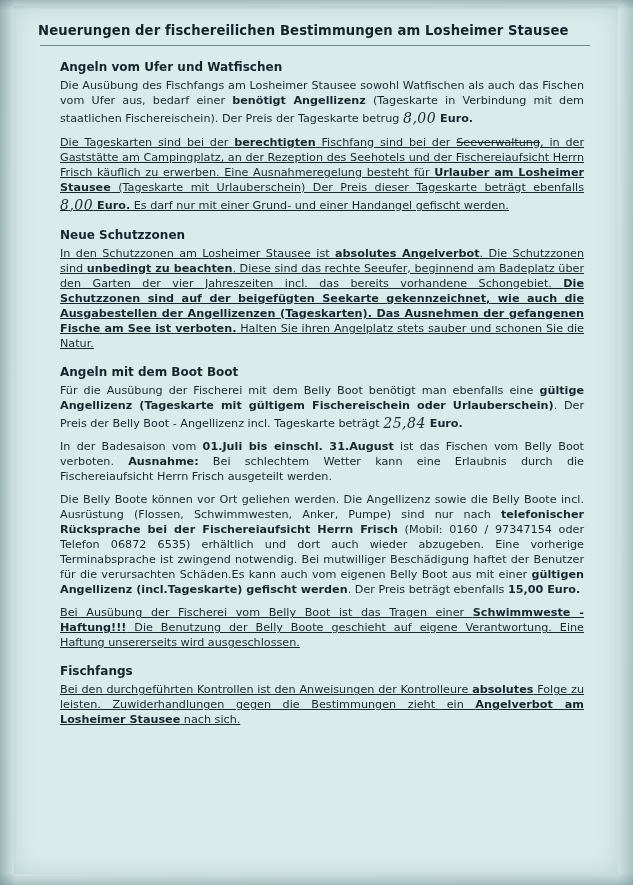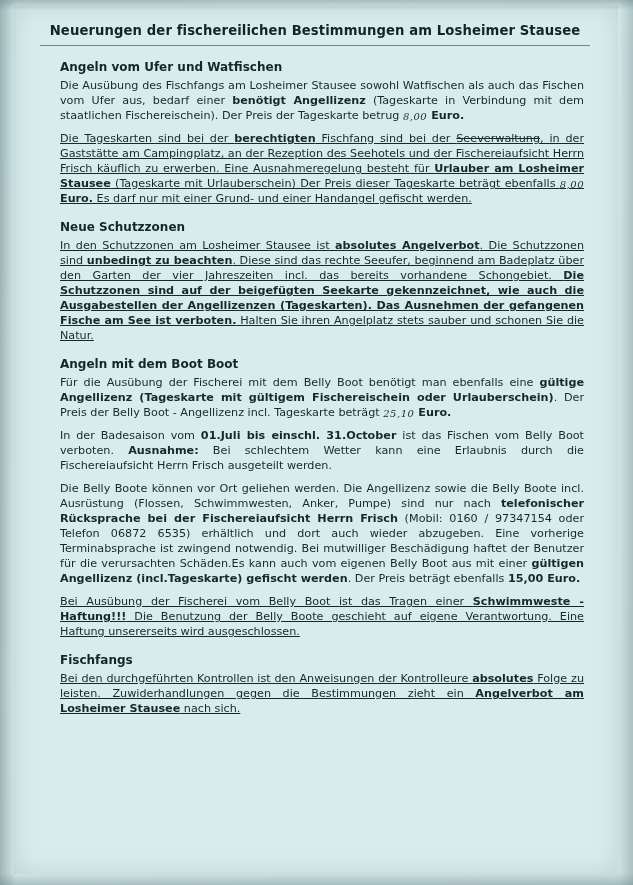--- a/index.html
+++ b/index.html
@@ -32,21 +32,21 @@
   .inner {
     position: absolute;
     left: 14px;
     top: 6px;
     width: 604px;
     height: 868px;
     box-sizing: border-box;
     padding: 14px 26px 10px 24px;
   }
   .title {
-    text-align: center;
+    text-align: left;
     font-weight: bold;
     font-size: 13.2px;
     color: #13232b;
     letter-spacing: 0.1px;
     margin: 2px 0 4px 0;
     line-height: 1.3;
   }
   .rule {
     border: none;
     border-top: 1px solid #6a8a8a;
@@ -70,21 +70,21 @@
     margin: 0 0 8px 0;
     line-height: 1.34;
     text-align: justify;
     text-justify: inter-word;
   }
   .sect p:last-child { margin-bottom: 0; text-decoration: underline; }
   b, .b { font-weight: bold; }
   .hand {
     font-family: "DejaVu Serif", serif;
     font-style: italic;
-    font-size: 10px;
+    font-size: 14px;
     letter-spacing: 0.5px;
     color: #1b2b33;
     position: relative;
     top: 1px;
   }
   .strike {
     text-decoration: line-through;
     text-decoration-thickness: 1px;
   }
   .edge-shadow-left {
@@ -125,22 +125,22 @@
           <h2>Angeln vom Ufer und Watfischen</h2>
           <p><span>Die Ausübung des Fischfangs am Losheimer Stausee sowohl Watfischen als auch das Fischen vom Ufer aus, bedarf einer </span><span class="b">benötigt Angellizenz</span><span> (Tageskarte in Verbindung mit dem staatlichen Fischereischein). Der Preis der Tageskarte betrug </span><span class="hand">8,00</span><span class="b"> Euro.</span></p>
           <p><span>Die Tageskarten sind bei der </span><span class="b">berechtigten</span><span> Fischfang sind bei der </span><span class="strike">Seeverwaltung</span><span>, in der Gaststätte am Campingplatz, an der Rezeption des Seehotels und der Fischereiaufsicht Herrn Frisch käuflich zu erwerben. Eine Ausnahmeregelung besteht für </span><span class="b">Urlauber am Losheimer Stausee</span><span> (Tageskarte mit Urlauberschein) Der Preis dieser Tageskarte beträgt ebenfalls </span><span class="hand">8,00</span><span class="b"> Euro.</span><span> Es darf nur mit einer Grund- und einer Handangel gefischt werden.</span></p>
         </div>
         <div class="sect">
           <h2>Neue Schutzzonen</h2>
           <p><span>In den Schutzzonen am Losheimer Stausee ist </span><span class="b">absolutes Angelverbot</span><span>. Die Schutzzonen sind </span><span class="b">unbedingt zu beachten</span><span>. Diese sind das rechte Seeufer, beginnend am Badeplatz über den Garten der vier Jahreszeiten incl. das bereits vorhandene Schongebiet. </span><span class="b">Die Schutzzonen sind auf der beigefügten Seekarte gekennzeichnet, wie auch die Ausgabestellen der Angellizenzen (Tageskarten). Das Ausnehmen der gefangenen Fische am See ist verboten.</span><span> Halten Sie ihren Angelplatz stets sauber und schonen Sie die Natur.</span></p>
         </div>
         <div class="sect">
           <h2>Angeln mit dem Boot Boot</h2>
-          <p><span>Für die Ausübung der Fischerei mit dem Belly Boot benötigt man ebenfalls eine </span><span class="b">gültige Angellizenz (Tageskarte mit gültigem Fischereischein oder Urlauberschein)</span><span>. Der Preis der Belly Boot - Angellizenz incl. Tageskarte beträgt </span><span class="hand">25,10</span><span class="b"> Euro.</span></p>
-          <p><span>In der Badesaison vom </span><span class="b">01.Juli bis einschl. 31.October</span><span> ist das Fischen vom Belly Boot verboten. </span><span class="b">Ausnahme:</span><span> Bei schlechtem Wetter kann eine Erlaubnis durch die Fischereiaufsicht Herrn Frisch ausgeteilt werden.</span></p>
+          <p><span>Für die Ausübung der Fischerei mit dem Belly Boot benötigt man ebenfalls eine </span><span class="b">gültige Angellizenz (Tageskarte mit gültigem Fischereischein oder Urlauberschein)</span><span>. Der Preis der Belly Boot - Angellizenz incl. Tageskarte beträgt </span><span class="hand">25,84</span><span class="b"> Euro.</span></p>
+          <p><span>In der Badesaison vom </span><span class="b">01.Juli bis einschl. 31.August</span><span> ist das Fischen vom Belly Boot verboten. </span><span class="b">Ausnahme:</span><span> Bei schlechtem Wetter kann eine Erlaubnis durch die Fischereiaufsicht Herrn Frisch ausgeteilt werden.</span></p>
           <p><span>Die Belly Boote können vor Ort geliehen werden. Die Angellizenz sowie die Belly Boote incl. Ausrüstung (Flossen, Schwimmwesten, Anker, Pumpe) sind nur nach </span><span class="b">telefonischer Rücksprache bei der Fischereiaufsicht Herrn Frisch</span><span> (Mobil: 0160 / 97347154 oder Telefon 06872 6535) erhältlich und dort auch wieder abzugeben. Eine vorherige Terminabsprache ist zwingend notwendig. Bei mutwilliger Beschädigung haftet der Benutzer für die verursachten Schäden.Es kann auch vom eigenen Belly Boot aus mit einer </span><span class="b">gültigen Angellizenz (incl.Tageskarte) gefischt werden</span><span>. Der Preis beträgt ebenfalls </span><span class="b">15,00 Euro.</span></p>
           <p><span>Bei Ausübung der Fischerei vom Belly Boot ist das Tragen einer </span><span class="b">Schwimmweste - Haftung!!!</span><span> Die Benutzung der Belly Boote geschieht auf eigene Verantwortung. Eine Haftung unsererseits wird ausgeschlossen.</span></p>
         </div>
         <div class="sect">
           <h2>Fischfangs</h2>
           <p><span>Bei den durchgeführten Kontrollen ist den Anweisungen der Kontrolleure </span><span class="b">absolutes</span><span> Folge zu leisten. Zuwiderhandlungen gegen die Bestimmungen zieht ein </span><span class="b">Angelverbot am Losheimer Stausee</span><span> nach sich.</span></p>
         </div>
       </div>
   </div>
   <div class="edge-shadow-left"></div>

